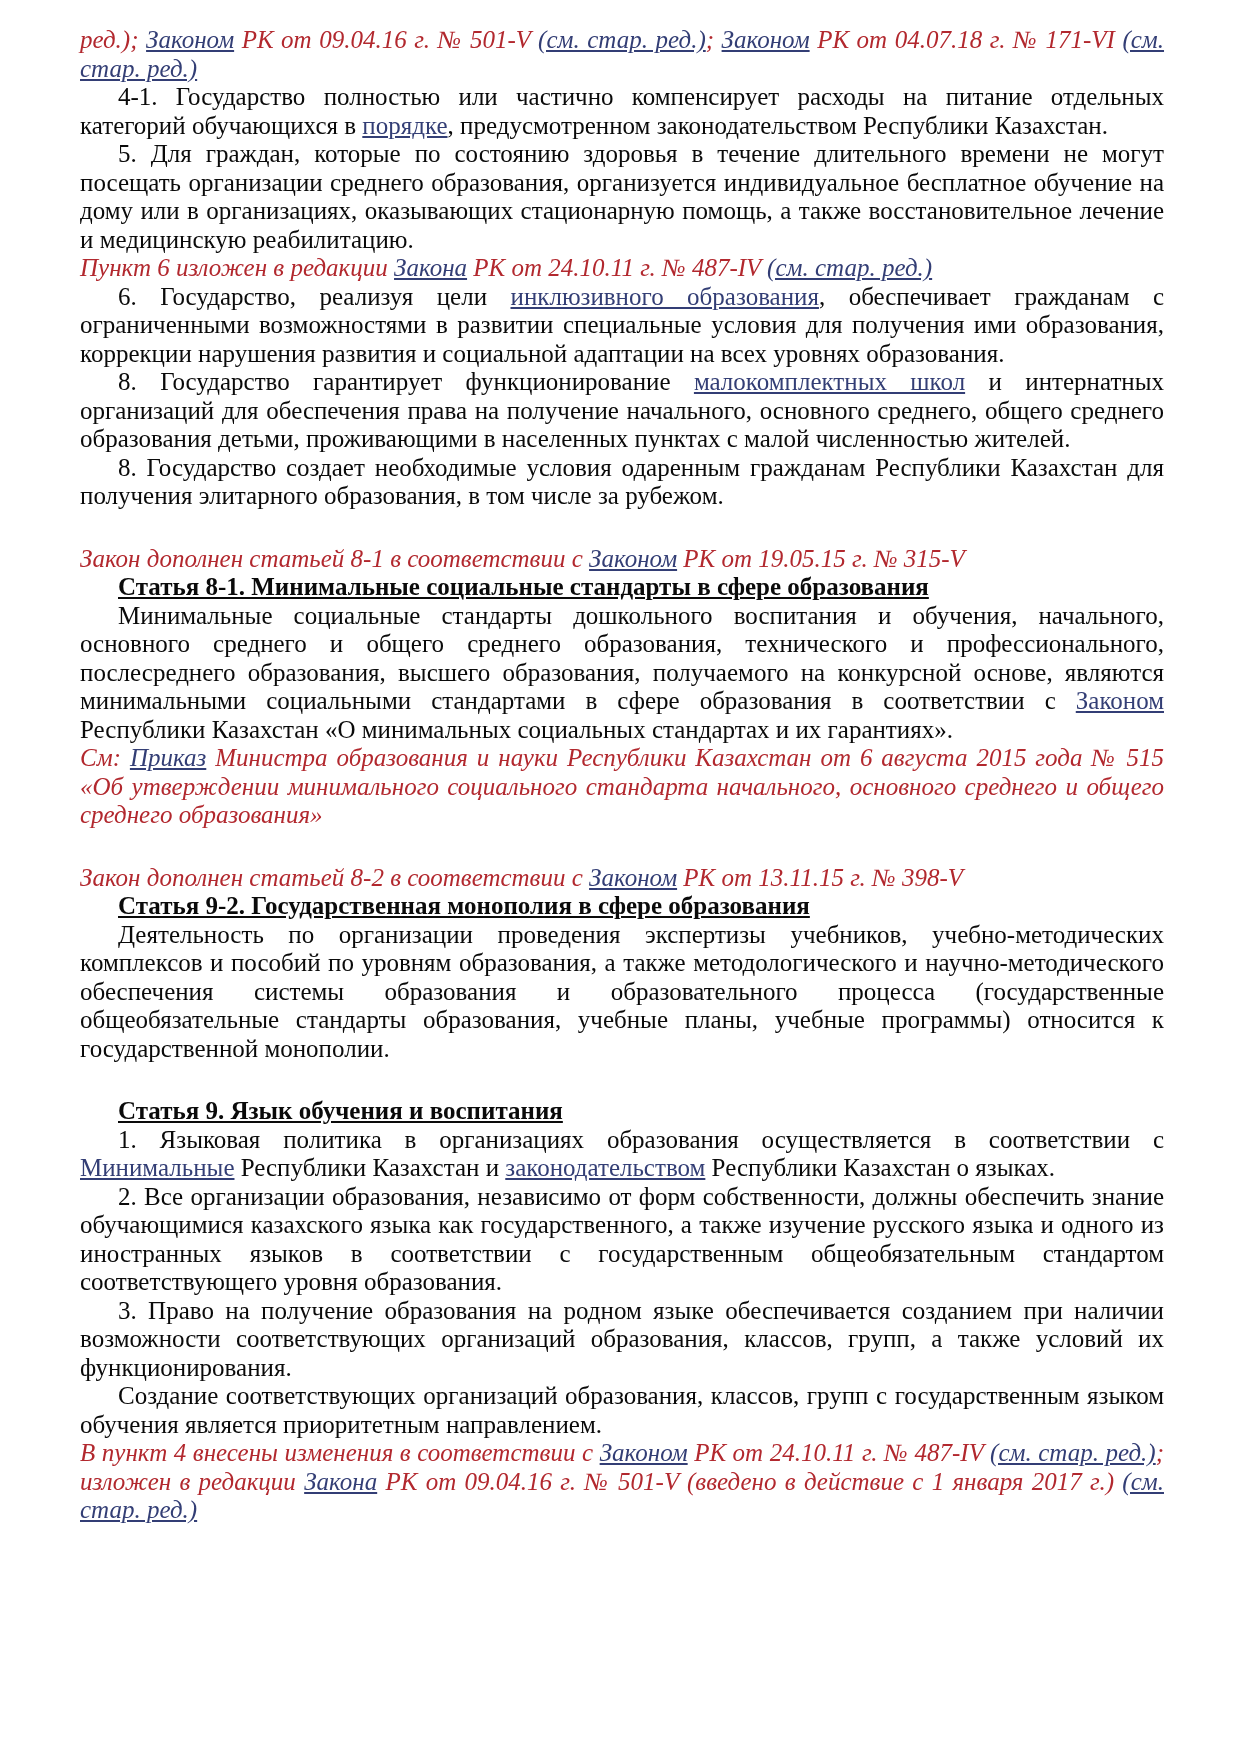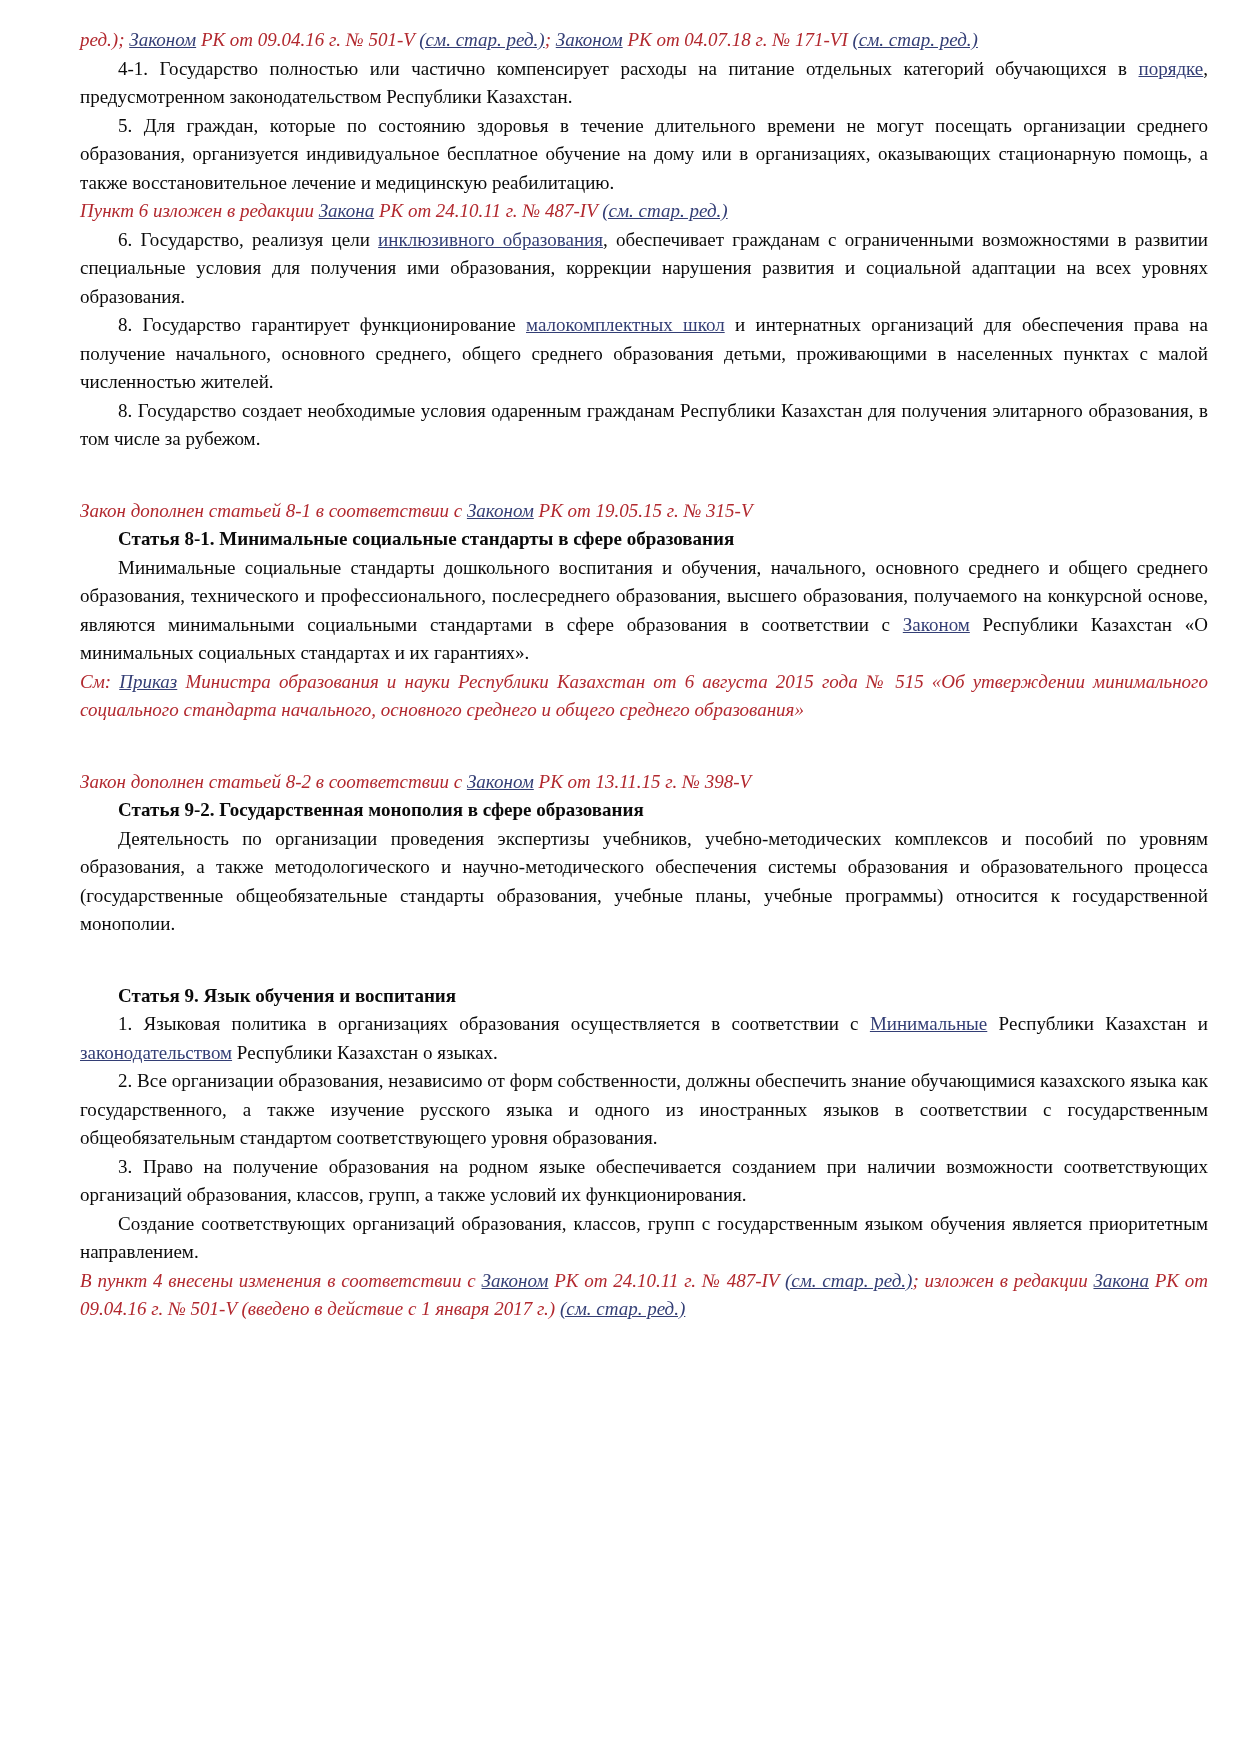--- a/index.html
+++ b/index.html
@@ -8,32 +8,32 @@
     --link-color:#333e75;
     --page-bg:#ffffff;
   }
   html,body{margin:0;padding:0;background:var(--page-bg);}
   .page{
     position:relative;
     width:1240px;
     height:1594px;
     box-sizing:border-box;
     background:var(--page-bg);
-    padding:26px 32px 0 80px;
+    padding:26px 76px 0 80px;
     overflow:hidden;
     font-family:"Liberation Serif","DejaVu Serif",serif;
-    font-size:19px;
+    font-size:25px;
     line-height:28.5px;
     color:var(--text-color);
   }
   .block{margin:0;text-align:justify;}
   .para{text-indent:38px;}
-  .heading{text-indent:38px;font-weight:bold;text-align:left;}
+  .heading{text-indent:38px;font-weight:bold;text-align:left;text-decoration:underline;}
   .note{color:var(--note-color);font-style:italic;}
-  .gap{margin-top:43px;}
+  .gap{margin-top:34px;}
   .lnk{color:var(--link-color);text-decoration:underline;cursor:pointer;}
   .note .lnk{font-style:italic;}
 </style>
 </head>
 <body>
 
 <div class="page">
   <div>
       <p class="block note"><span>ред.); </span><a class="lnk">Законом</a><span> РК от 09.04.16 г. № 501-V </span><a class="lnk">(см. стар. ред.)</a><span>; </span><a class="lnk">Законом</a><span> РК от 04.07.18 г. № 171-VI </span><a class="lnk">(см. стар. ред.)</a></p>
       <p class="block para"><span>4-1. Государство полностью или частично компенсирует расходы на питание отдельных категорий обучающихся в </span><a class="lnk">порядке</a><span>, предусмотренном законодательством Республики Казахстан.</span></p>

